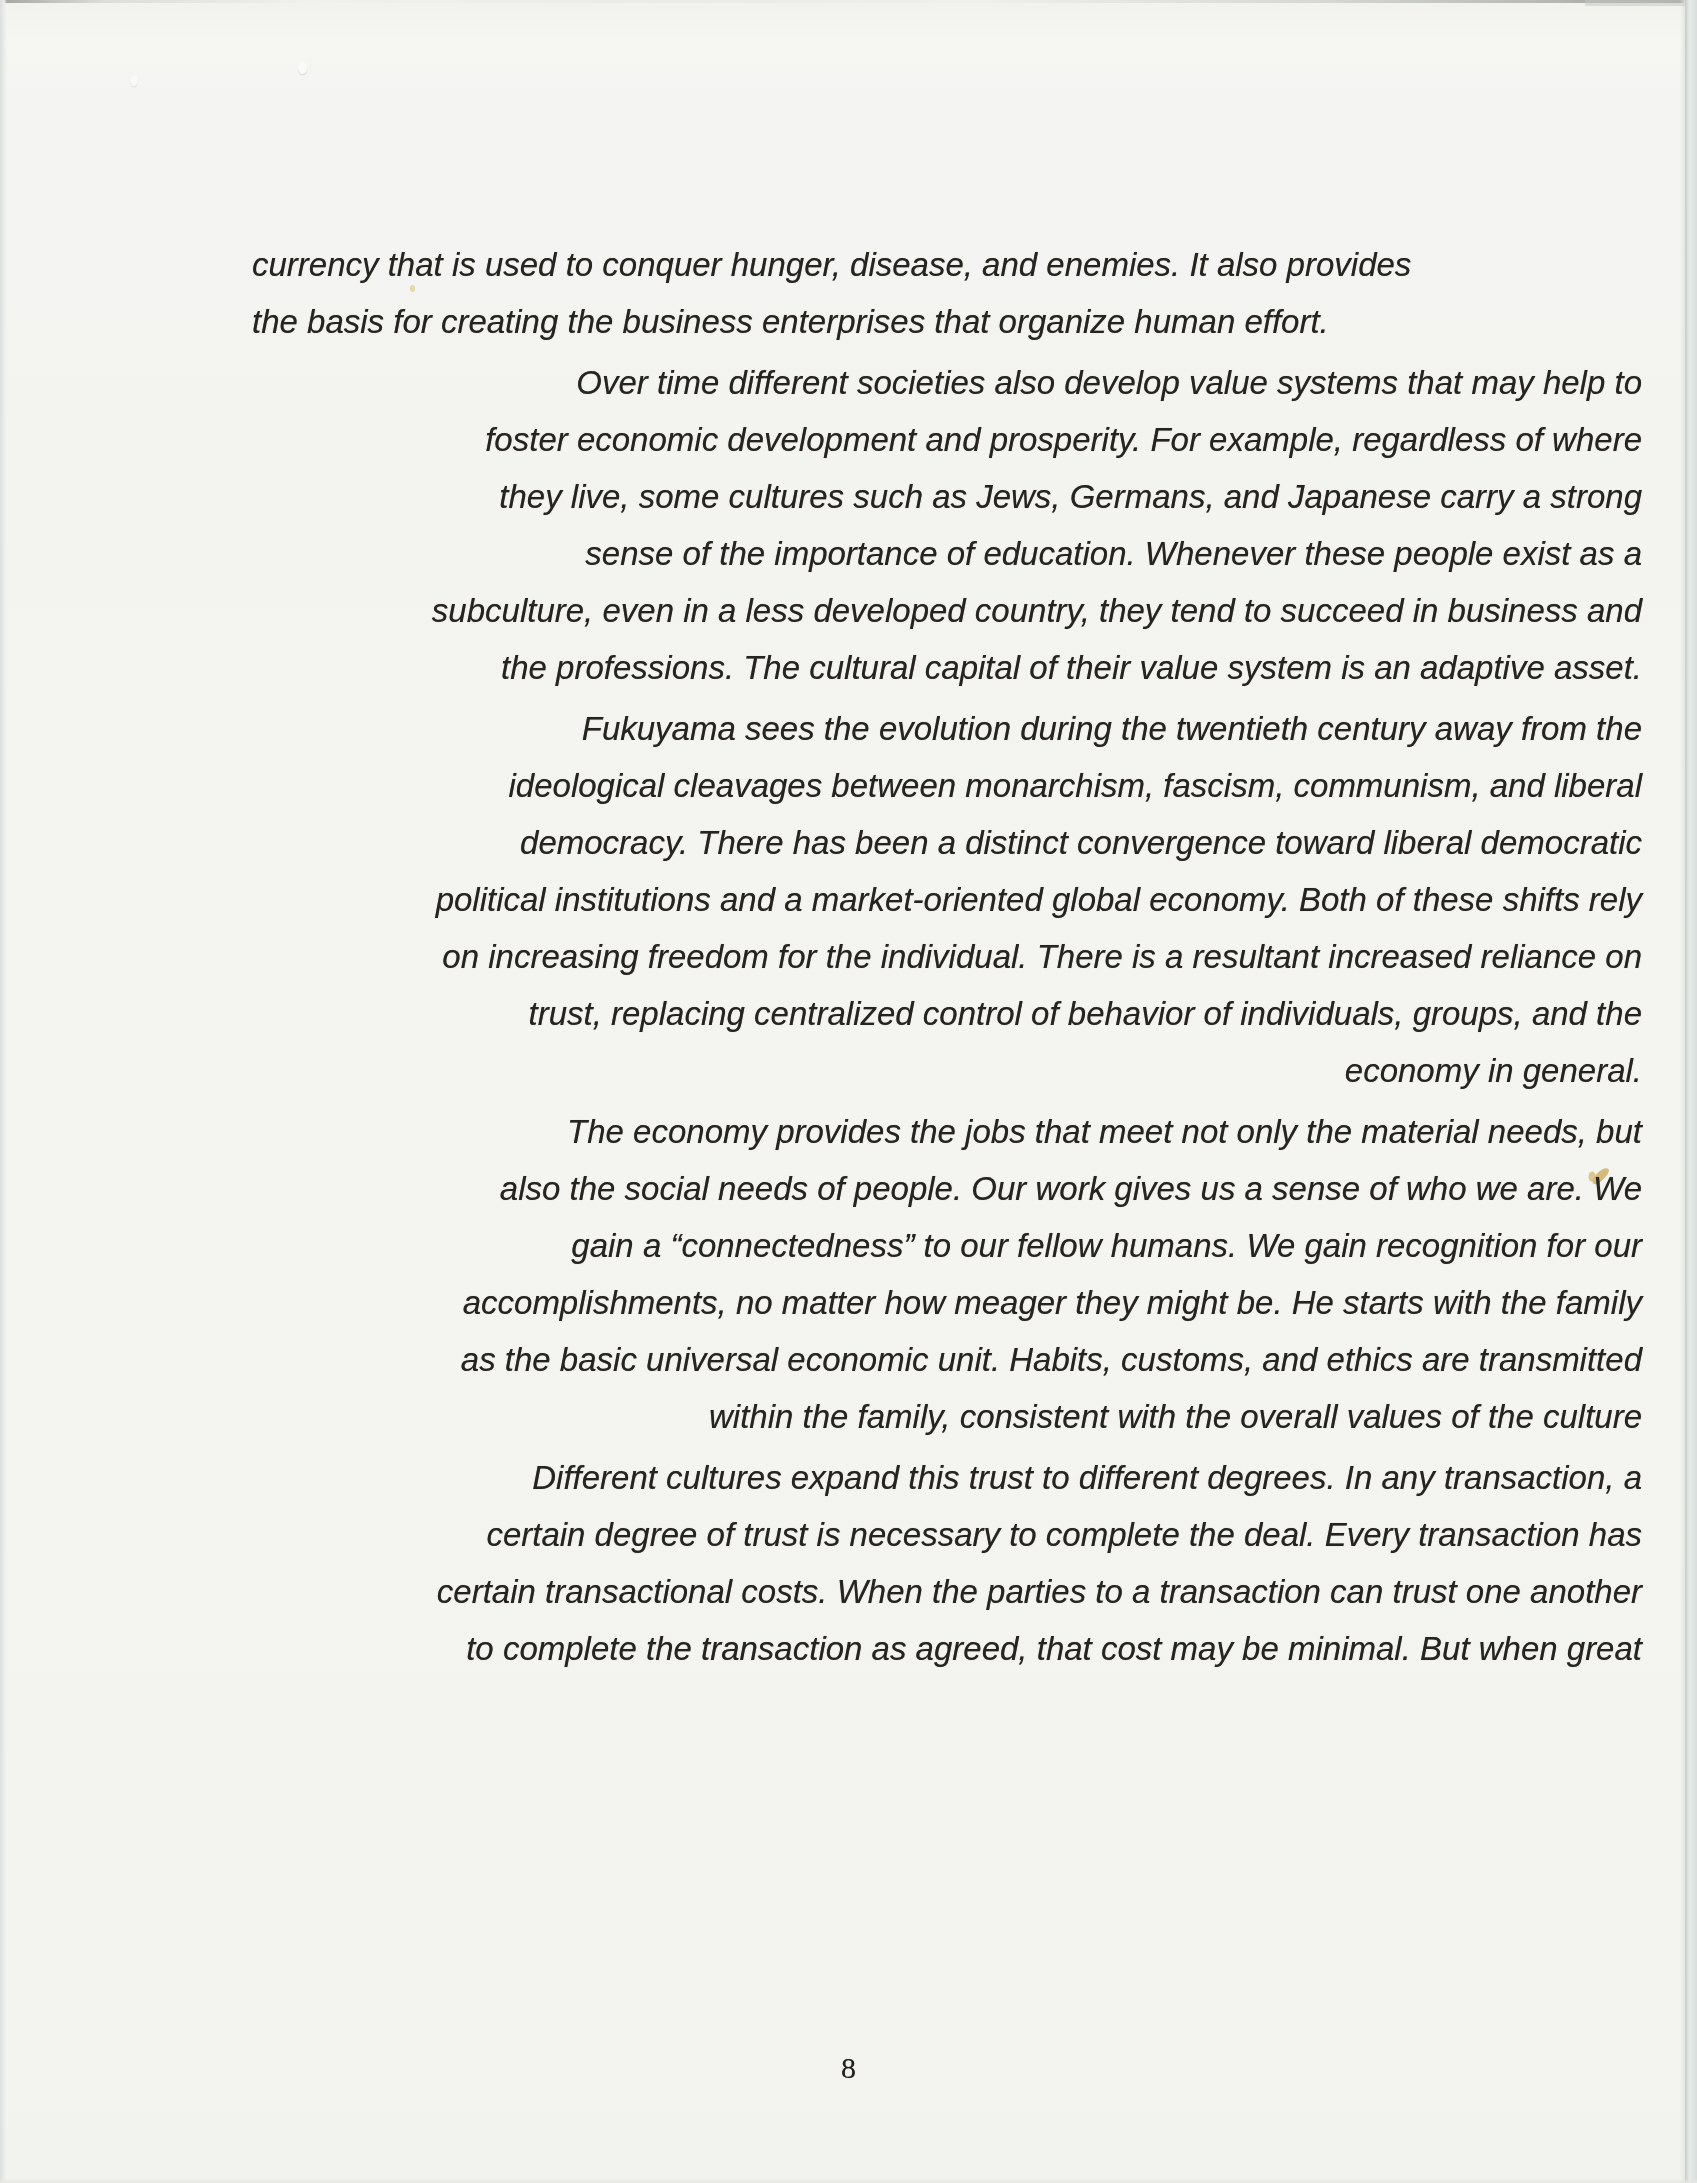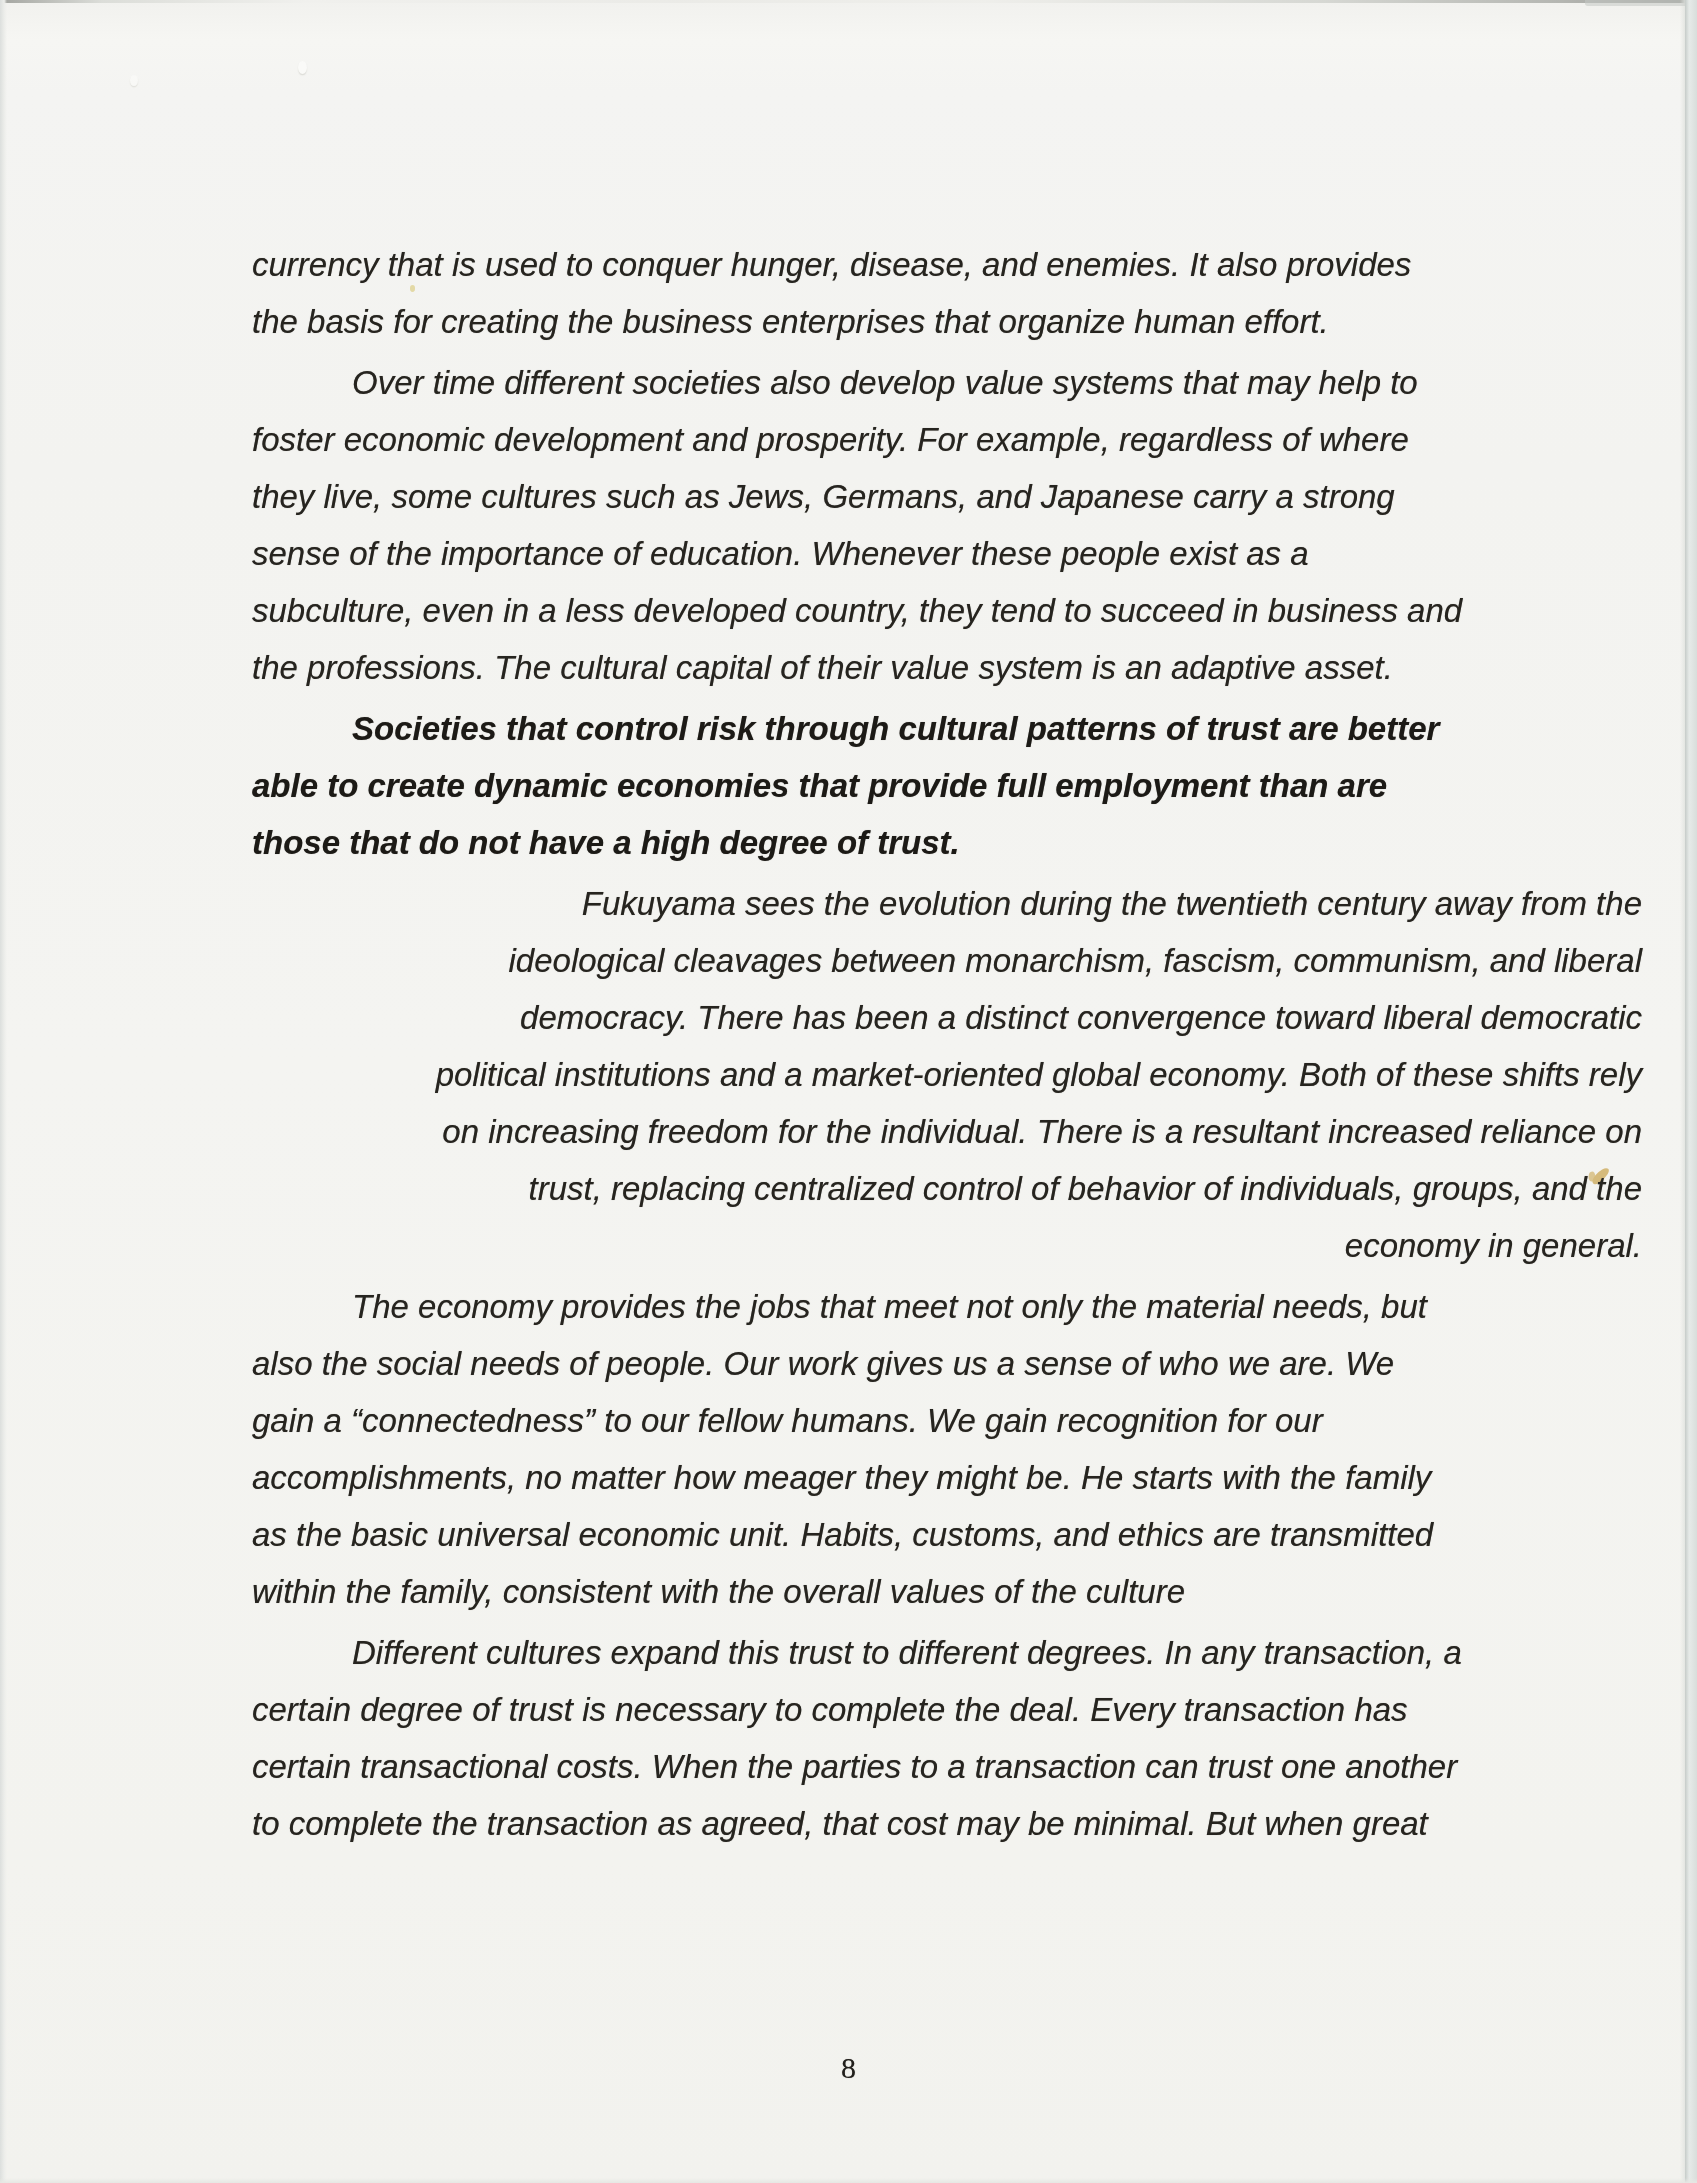--- a/index.html
+++ b/index.html
@@ -55,21 +55,21 @@
   .body-text {
     position: absolute;
     left: 248px; top: 232px; width: 1398px;
     font-size: 33px;
     line-height: 57px;
     color: var(--ink);
     text-shadow: 0 0 0.7px rgba(43,40,34,.55);
     white-space: pre-line;
   }
   .body-text p { margin: 4px; font-style: italic; }
-  .para-indent { text-indent: 100px; }
+  .para-indent { text-indent: 100px; text-align: right; }
   .para-indent-wide { text-indent: 110px; text-align: right; }
   .para-bold { font-weight: 700; color: var(--ink-bold); }
   .para-bold .suffix { font-weight: 400; color: var(--ink); }
 
   .page-number {
     position: absolute; left: 0; top: 2051px; width: 1697px;
     text-align: center;
     font-family: "Liberation Serif", "DejaVu Serif", serif;
     font-size: 30px; color: #22201c;
     text-shadow: 0 0 0.7px rgba(43,40,34,.5);
@@ -119,23 +119,21 @@
   <div class="dent-2"></div>
   <div class="stain-dot"></div>
   <div class="stain-tick"></div>
 
   <div class="body-text" id="body-text"><p class="">currency that is used to conquer hunger, disease, and enemies. It also provides
 the basis for creating the business enterprises that organize human effort.</p><p class="para-indent">Over time different societies also develop value systems that may help to
 foster economic development and prosperity. For example, regardless of where
 they live, some cultures such as Jews, Germans, and Japanese carry a strong
 sense of the importance of education. Whenever these people exist as a
 subculture, even in a less developed country, they tend to succeed in business and
-the professions. The cultural capital of their value system is an adaptive asset.</p><p class="para-bold para-indent">Societies that control risk through cultural patterns of trust are better
-able to create dynamic economies that provide full employment than are
-those that do not have a high degree of trust.</p><p class="para-indent-wide">Fukuyama sees the evolution during the twentieth century away from the
+the professions. The cultural capital of their value system is an adaptive asset.</p><p class="para-indent-wide">Fukuyama sees the evolution during the twentieth century away from the
 ideological cleavages between monarchism, fascism, communism, and liberal
 democracy. There has been a distinct convergence toward liberal democratic
 political institutions and a market-oriented global economy. Both of these shifts rely
 on increasing freedom for the individual. There is a resultant increased reliance on
 trust, replacing centralized control of behavior of individuals, groups, and the
 economy in general.</p><p class="para-indent">The economy provides the jobs that meet not only the material needs, but
 also the social needs of people. Our work gives us a sense of who we are. We
 gain a “connectedness” to our fellow humans. We gain recognition for our
 accomplishments, no matter how meager they might be. He starts with the family
 as the basic universal economic unit. Habits, customs, and ethics are transmitted

